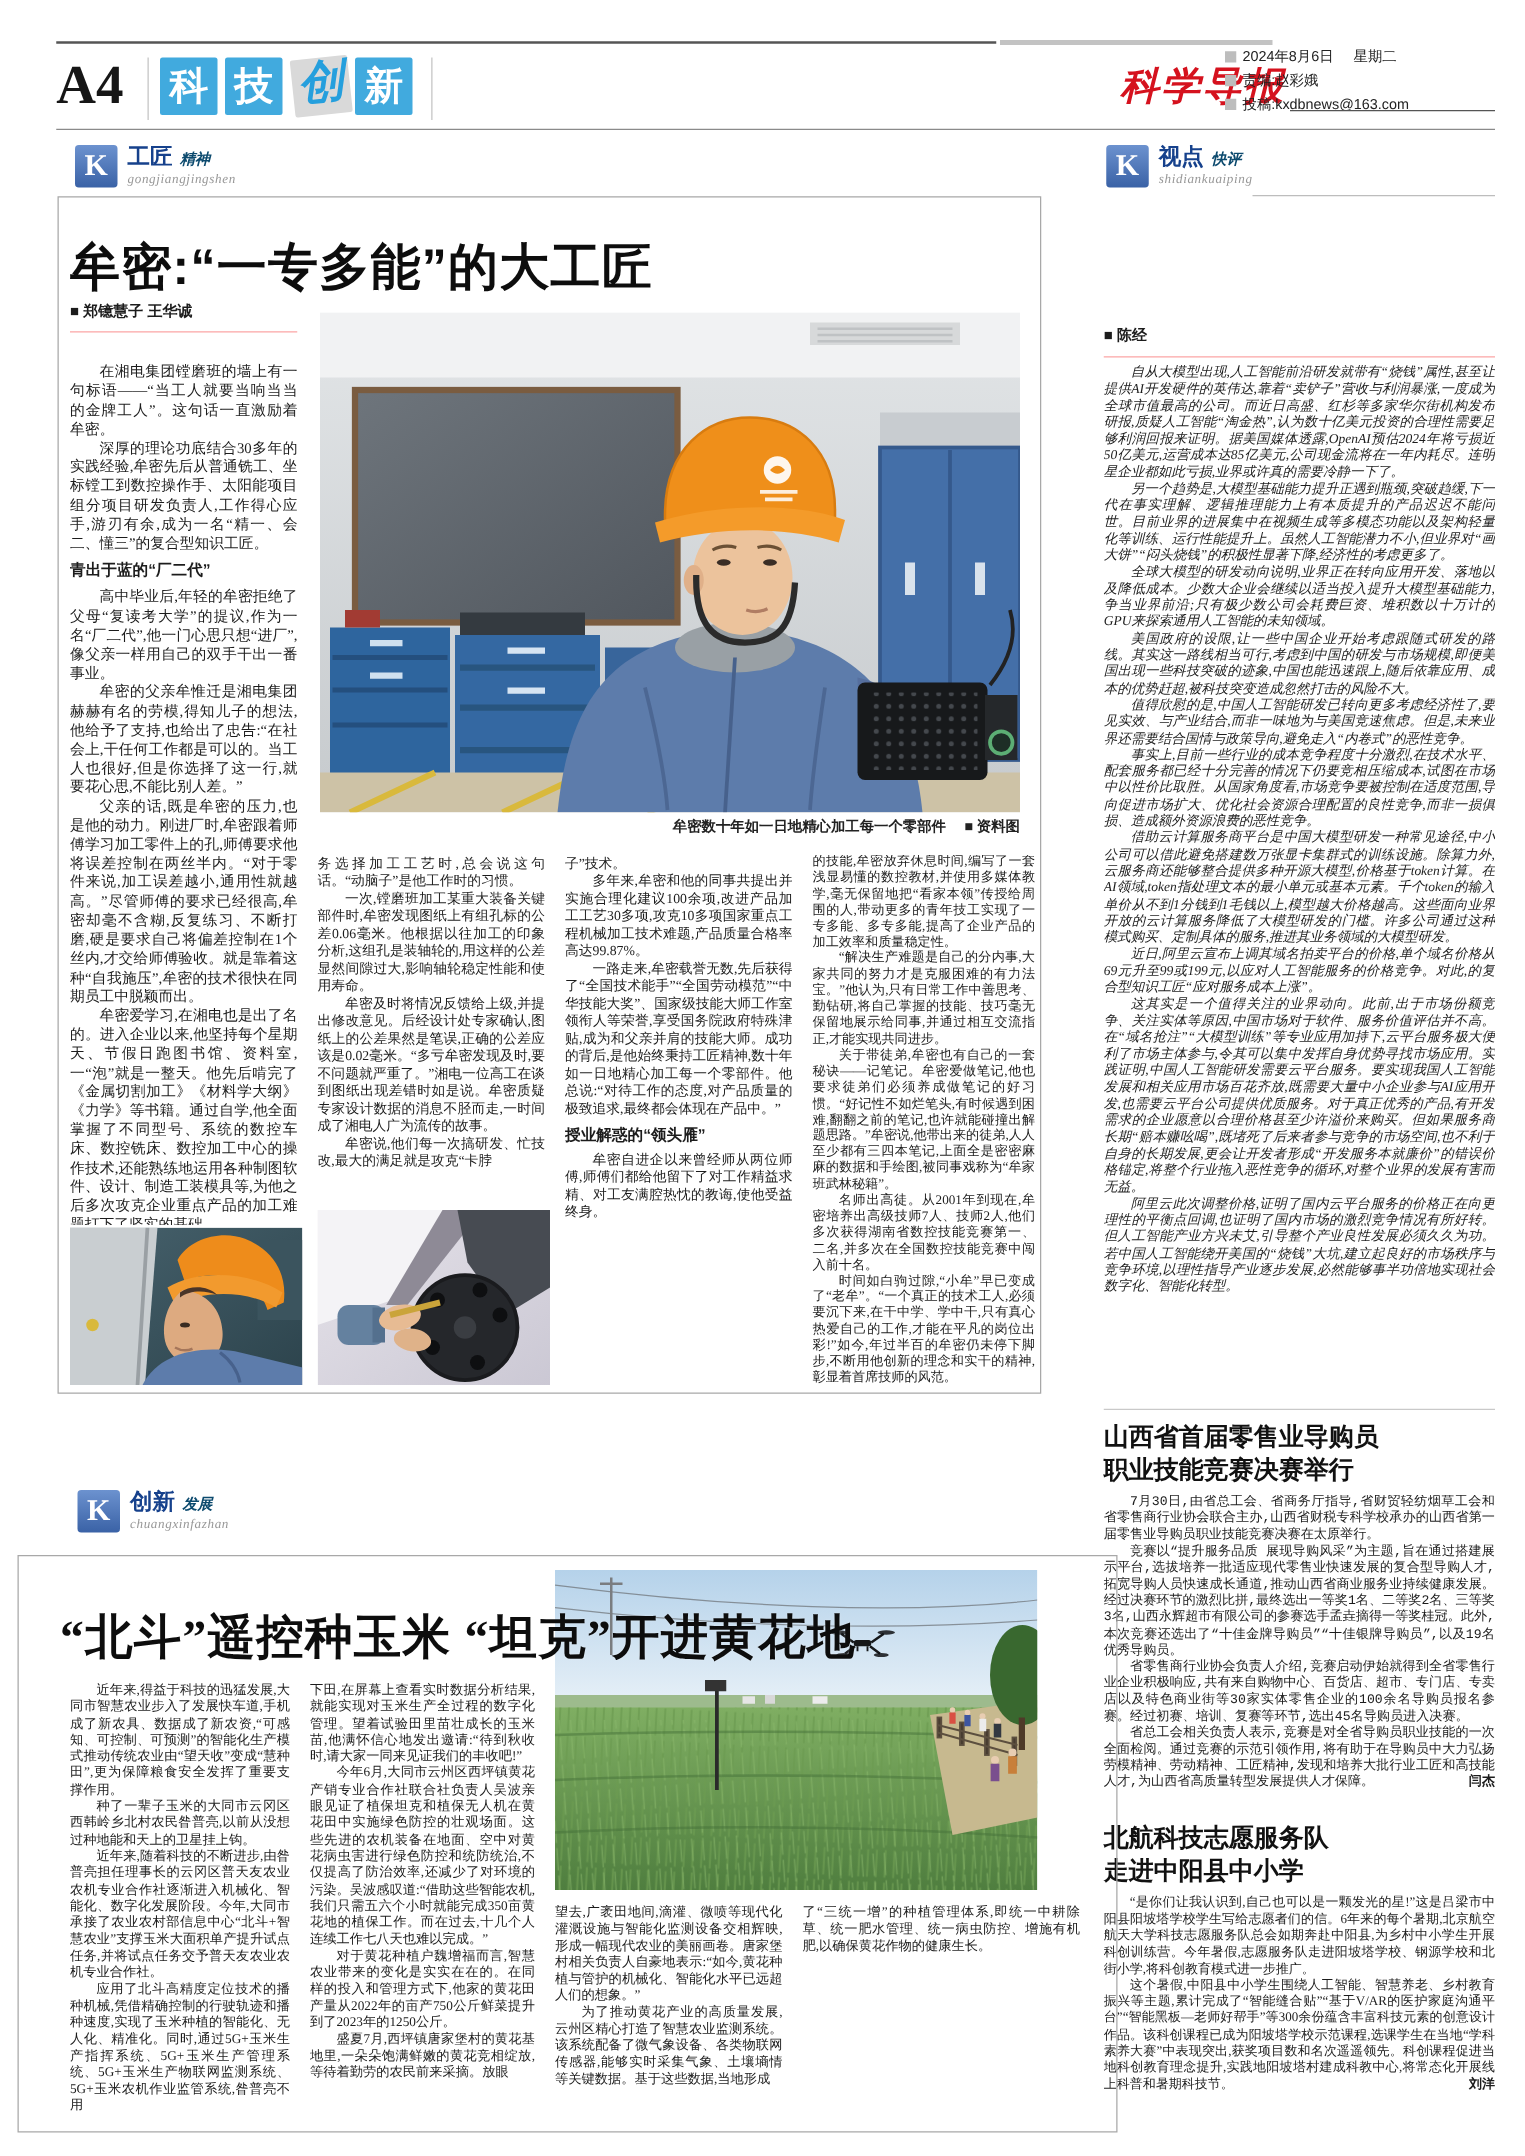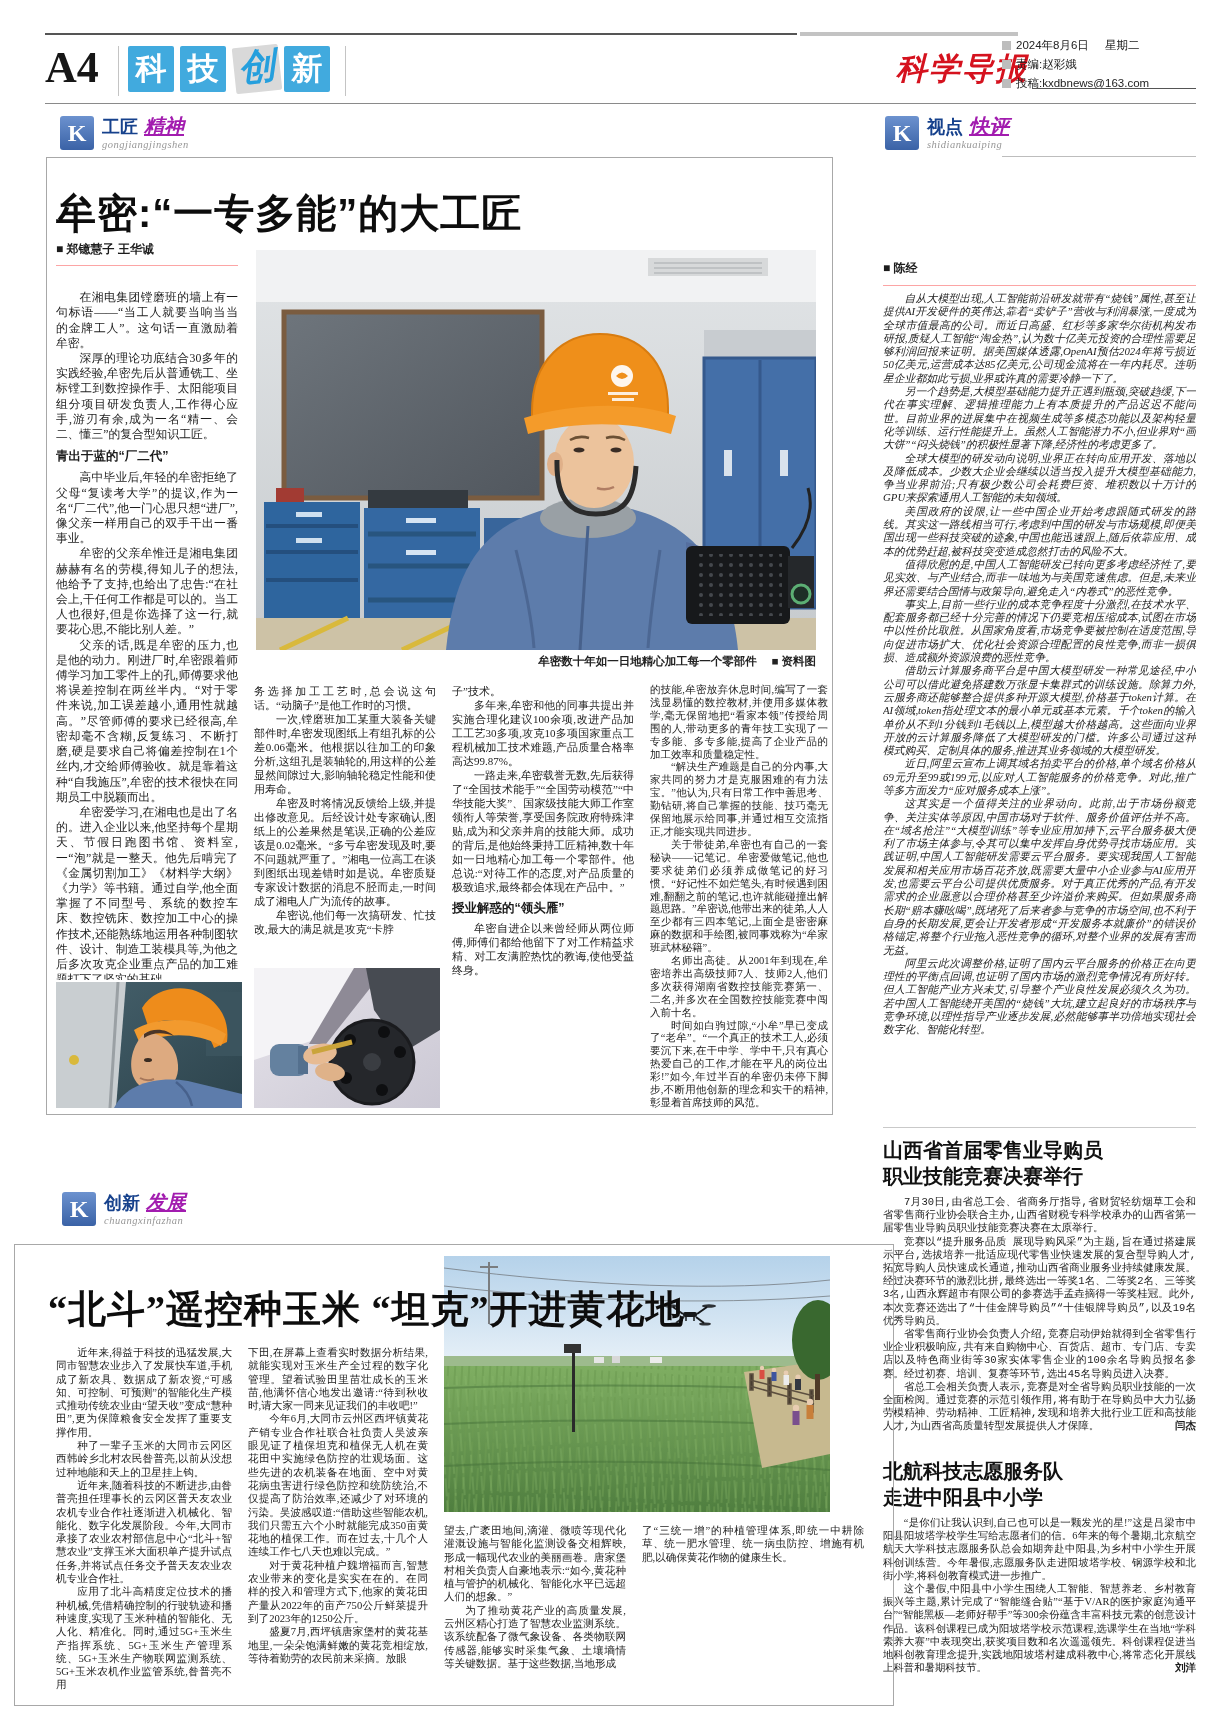--- a/index.html
+++ b/index.html
@@ -8,32 +8,32 @@
   .abs{position:absolute;}
   .rule{position:absolute;background:#777;}
   
   .pageno{position:absolute;left:45px;top:42px;font-size:44px;font-weight:700;font-family:"Liberation Serif",serif;color:#161616;}
   .vdiv{position:absolute;width:1px;background:#c4c4c4;}
   .bbox{position:absolute;top:46px;width:46px;height:46px;border-radius:2px;background:#41aade;color:#fff;
         font-family:"Liberation Sans","DejaVu Sans",sans-serif;font-weight:700;font-size:31px;line-height:46px;text-align:center;}
   .bbox.gray{background:#d9d9d9;color:#259fdd;font-family:"Liberation Serif",serif;font-style:italic;font-size:37px;line-height:42px;}
   .masthead{position:absolute;left:896px;top:48px;width:150px;font-size:31px;font-weight:700;font-style:italic;
             letter-spacing:2px;color:#d5121e;font-family:"Liberation Serif",serif;}
-  .pubinfo{position:absolute;left:1002px;top:38px;width:162px;font-family:"Liberation Sans","DejaVu Sans",sans-serif;font-size:11.5px;color:#222;}
+  .pubinfo{position:absolute;left:980px;top:38px;width:162px;font-family:"Liberation Sans","DejaVu Sans",sans-serif;font-size:11.5px;color:#222;}
   .pubrow{display:flex;align-items:center;margin-bottom:4px;white-space:nowrap;}
   .sq{display:inline-block;width:9px;height:9px;background:#bdbdbd;margin-right:5px;flex:0 0 auto;}
   .wk{margin-left:16px;}
   
   .secbox{position:absolute;border:1px solid #a8a8a8;}
   .badge{position:absolute;background:#fff;display:flex;z-index:3;padding:2px 14px 0 0;}
   .kbox{width:34px;height:34px;border-radius:3px;background:linear-gradient(#6c92cf,#3a62a6);color:#fff;
         font-family:"Liberation Serif",serif;font-weight:700;font-size:24px;line-height:34px;text-align:center;margin-right:8px;flex:0 0 auto;}
   .bt{line-height:1;}
   .bt .n1{font-family:"Liberation Sans","DejaVu Sans",sans-serif;font-weight:700;font-size:18px;color:#16418c;}
-  .bt .n2{font-family:"Liberation Serif",serif;font-style:italic;font-weight:700;font-size:20px;color:#a21caf;margin-left:2px;text-decoration:underline;}
+  .bt .n2{font-family:"Liberation Serif",serif;font-style:italic;font-weight:700;font-size:12px;color:#0c4a6e;margin-left:2px;}
   .bt .py{font-size:10.5px;font-style:italic;color:#979797;letter-spacing:.5px;margin-top:4px;}
   
   .h-craft{position:absolute;left:56px;top:186px;width:700px;font-family:"Liberation Sans","DejaVu Sans",sans-serif;
            font-weight:700;font-size:40px;letter-spacing:1px;color:#0d0d0d;}
   .h-beidou{position:absolute;left:48px;top:1284px;width:680px;z-index:5;font-family:"Liberation Serif",serif;
             font-weight:700;font-size:38px;letter-spacing:1px;color:#0d0d0d;text-shadow:0 0 2px rgba(255,255,255,.35);}
   .h-view{position:absolute;left:888px;top:188px;width:310px;font-family:"Liberation Sans","DejaVu Sans",sans-serif;
           font-weight:700;font-size:22px;line-height:29px;color:#111;}
   .h-small{position:absolute;font-family:"Liberation Sans","DejaVu Sans",sans-serif;font-weight:700;
            font-size:20px;line-height:26px;color:#111;width:313px;left:883px;}
@@ -265,21 +265,21 @@
 
   <div class="abs byl" style="left:883px;top:258px;width:313px;">■ 陈经</div>
   <div class="tcol fangsong" style="left:883px;top:292px;width:313px;height:828px;font-size:10.8px;line-height:13.3px;">
       <p class="para">自从大模型出现,人工智能前沿研发就带有“烧钱”属性,甚至让提供AI开发硬件的英伟达,靠着“卖铲子”营收与利润暴涨,一度成为全球市值最高的公司。而近日高盛、红杉等多家华尔街机构发布研报,质疑人工智能“淘金热”,认为数十亿美元投资的合理性需要足够利润回报来证明。据美国媒体透露,OpenAI预估2024年将亏损近50亿美元,运营成本达85亿美元,公司现金流将在一年内耗尽。连明星企业都如此亏损,业界或许真的需要冷静一下了。</p>
       <p class="para">另一个趋势是,大模型基础能力提升正遇到瓶颈,突破趋缓,下一代在事实理解、逻辑推理能力上有本质提升的产品迟迟不能问世。目前业界的进展集中在视频生成等多模态功能以及架构轻量化等训练、运行性能提升上。虽然人工智能潜力不小,但业界对“画大饼”“闷头烧钱”的积极性显著下降,经济性的考虑更多了。</p>
       <p class="para">全球大模型的研发动向说明,业界正在转向应用开发、落地以及降低成本。少数大企业会继续以适当投入提升大模型基础能力,争当业界前沿;只有极少数公司会耗费巨资、堆积数以十万计的GPU来探索通用人工智能的未知领域。</p>
       <p class="para">美国政府的设限,让一些中国企业开始考虑跟随式研发的路线。其实这一路线相当可行,考虑到中国的研发与市场规模,即便美国出现一些科技突破的迹象,中国也能迅速跟上,随后依靠应用、成本的优势赶超,被科技突变造成忽然打击的风险不大。</p>
       <p class="para">值得欣慰的是,中国人工智能研发已转向更多考虑经济性了,要见实效、与产业结合,而非一味地为与美国竞速焦虑。但是,未来业界还需要结合国情与政策导向,避免走入“内卷式”的恶性竞争。</p>
       <p class="para">事实上,目前一些行业的成本竞争程度十分激烈,在技术水平、配套服务都已经十分完善的情况下仍要竞相压缩成本,试图在市场中以性价比取胜。从国家角度看,市场竞争要被控制在适度范围,导向促进市场扩大、优化社会资源合理配置的良性竞争,而非一损俱损、造成额外资源浪费的恶性竞争。</p>
       <p class="para">借助云计算服务商平台是中国大模型研发一种常见途径,中小公司可以借此避免搭建数万张显卡集群式的训练设施。除算力外,云服务商还能够整合提供多种开源大模型,价格基于token计算。在AI领域,token指处理文本的最小单元或基本元素。千个token的输入单价从不到1分钱到1毛钱以上,模型越大价格越高。这些面向业界开放的云计算服务降低了大模型研发的门槛。许多公司通过这种模式购买、定制具体的服务,推进其业务领域的大模型研发。</p>
-      <p class="para">近日,阿里云宣布上调其域名拍卖平台的价格,单个域名价格从69元升至99或199元,以应对人工智能服务的价格竞争。对此,推广等多方面发力“应对服务成本上涨”。</p>
+      <p class="para">近日,阿里云宣布上调其域名拍卖平台的价格,单个域名价格从69元升至99或199元,以应对人工智能服务的价格竞争。对此,的复合型知识工匠“应对服务成本上涨”。</p>
       <p class="para">这其实是一个值得关注的业界动向。此前,出于市场份额竞争、关注实体等原因,中国市场对于软件、服务价值评估并不高。在“域名抢注”“大模型训练”等专业应用加持下,云平台服务极大便利了市场主体参与,令其可以集中发挥自身优势寻找市场应用。实践证明,中国人工智能研发需要云平台服务。要实现我国人工智能发展和相关应用市场百花齐放,既需要大量中小企业参与AI应用开发,也需要云平台公司提供优质服务。对于真正优秀的产品,有开发需求的企业愿意以合理价格甚至少许溢价来购买。但如果服务商长期“赔本赚吆喝”,既堵死了后来者参与竞争的市场空间,也不利于自身的长期发展,更会让开发者形成“开发服务本就廉价”的错误价格锚定,将整个行业拖入恶性竞争的循环,对整个业界的发展有害而无益。</p>
       <p class="para">阿里云此次调整价格,证明了国内云平台服务的价格正在向更理性的平衡点回调,也证明了国内市场的激烈竞争情况有所好转。但人工智能产业方兴未艾,引导整个产业良性发展必须久久为功。若中国人工智能绕开美国的“烧钱”大坑,建立起良好的市场秩序与竞争环境,以理性指导产业逐步发展,必然能够事半功倍地实现社会数字化、智能化转型。</p>
     </div>
 
   <div class="rule" style="left:883px;top:1127px;width:313px;height:1px;background:#c9c9c9;"></div>
 
   <div class="h-small" style="top:1137px;">
     <div>山西省首届零售业导购员</div>
     <div>职业技能竞赛决赛举行</div>
   </div>

